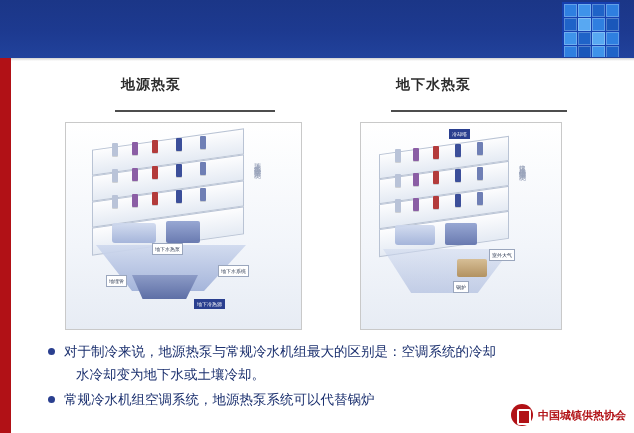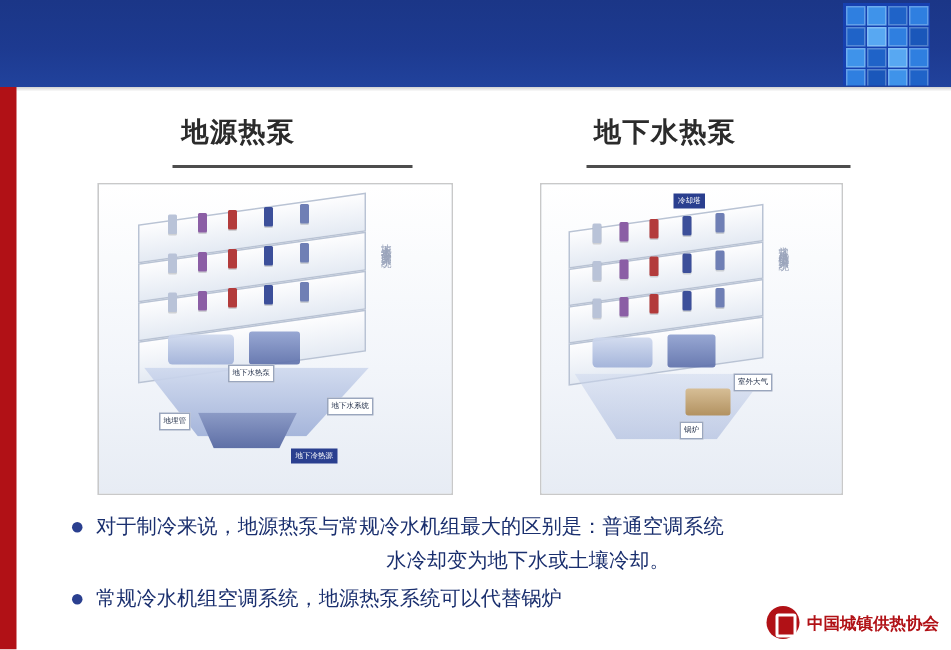--- a/index.html
+++ b/index.html
@@ -39,21 +39,21 @@
   .left-bar{
     position:absolute;left:0;top:58px;width:11px;height:375px;
     background:#b11116;
   }
   
   .title-row{
     position:absolute;left:11px;top:70px;width:623px;height:46px;
   }
   .title{
     position:absolute;top:6px;
-    font-size:18px;font-weight:bold;color:#2b2b2b;
+    font-size:14px;font-weight:bold;color:#2b2b2b;
     letter-spacing:1px;
     font-family:"DejaVu Sans", sans-serif;
   }
   .title.left{left:110px;}
   .title.right{left:385px;}
   .title-underline{
     position:absolute;height:2px;background:#4d4d4d;top:40px;
   }
   .title-underline.left{left:104px;width:160px;}
   .title-underline.right{left:380px;width:176px;}
@@ -124,21 +124,21 @@
     color:#1a2f6e;
     font-size:13.5px;
     line-height:23px;
     font-family:"DejaVu Sans", sans-serif;
     margin-bottom:2px;
   }
   .bullet .dot{
     position:absolute;left:0;top:8px;width:7px;height:7px;
     background:#2a3f8f;border-radius:50%;
   }
-  .bullet .line2{display:block;padding-left:12px;text-align:center;}
+  .bullet .line2{display:block;padding-left:12px;}
 
   
   .footer-logo{
     position:absolute;right:8px;bottom:6px;height:24px;
     display:flex;align-items:center;gap:5px;
   }
   .footer-mark{
     width:22px;height:22px;border-radius:50%;
     background:#b11116;position:relative;flex:none;
   }
@@ -266,21 +266,21 @@
 
       <div class="label-blue" style="left:88px;top:6px;">冷却塔</div>
       <div class="label-chip" style="left:128px;top:126px;">室外大气</div>
       <div class="label-chip" style="left:92px;top:158px;">锅炉</div>
     </div>
   </div>
 
   <div class="bullets">
     <div class="bullet">
       <span class="dot"></span>
-      <span>对于制冷来说，地源热泵与常规冷水机组最大的区别是：普通空调系统</span>
+      <span>对于制冷来说，地源热泵与常规冷水机组最大的区别是：空调系统的冷却</span>
       <span class="line2">水冷却变为地下水或土壤冷却。</span>
     </div>
     <div class="bullet">
       <span class="dot"></span>
       <span>常规冷水机组空调系统，地源热泵系统可以代替锅炉</span>
     </div>
   </div>
 
   <div class="footer-logo">
     <div class="footer-mark"></div>

